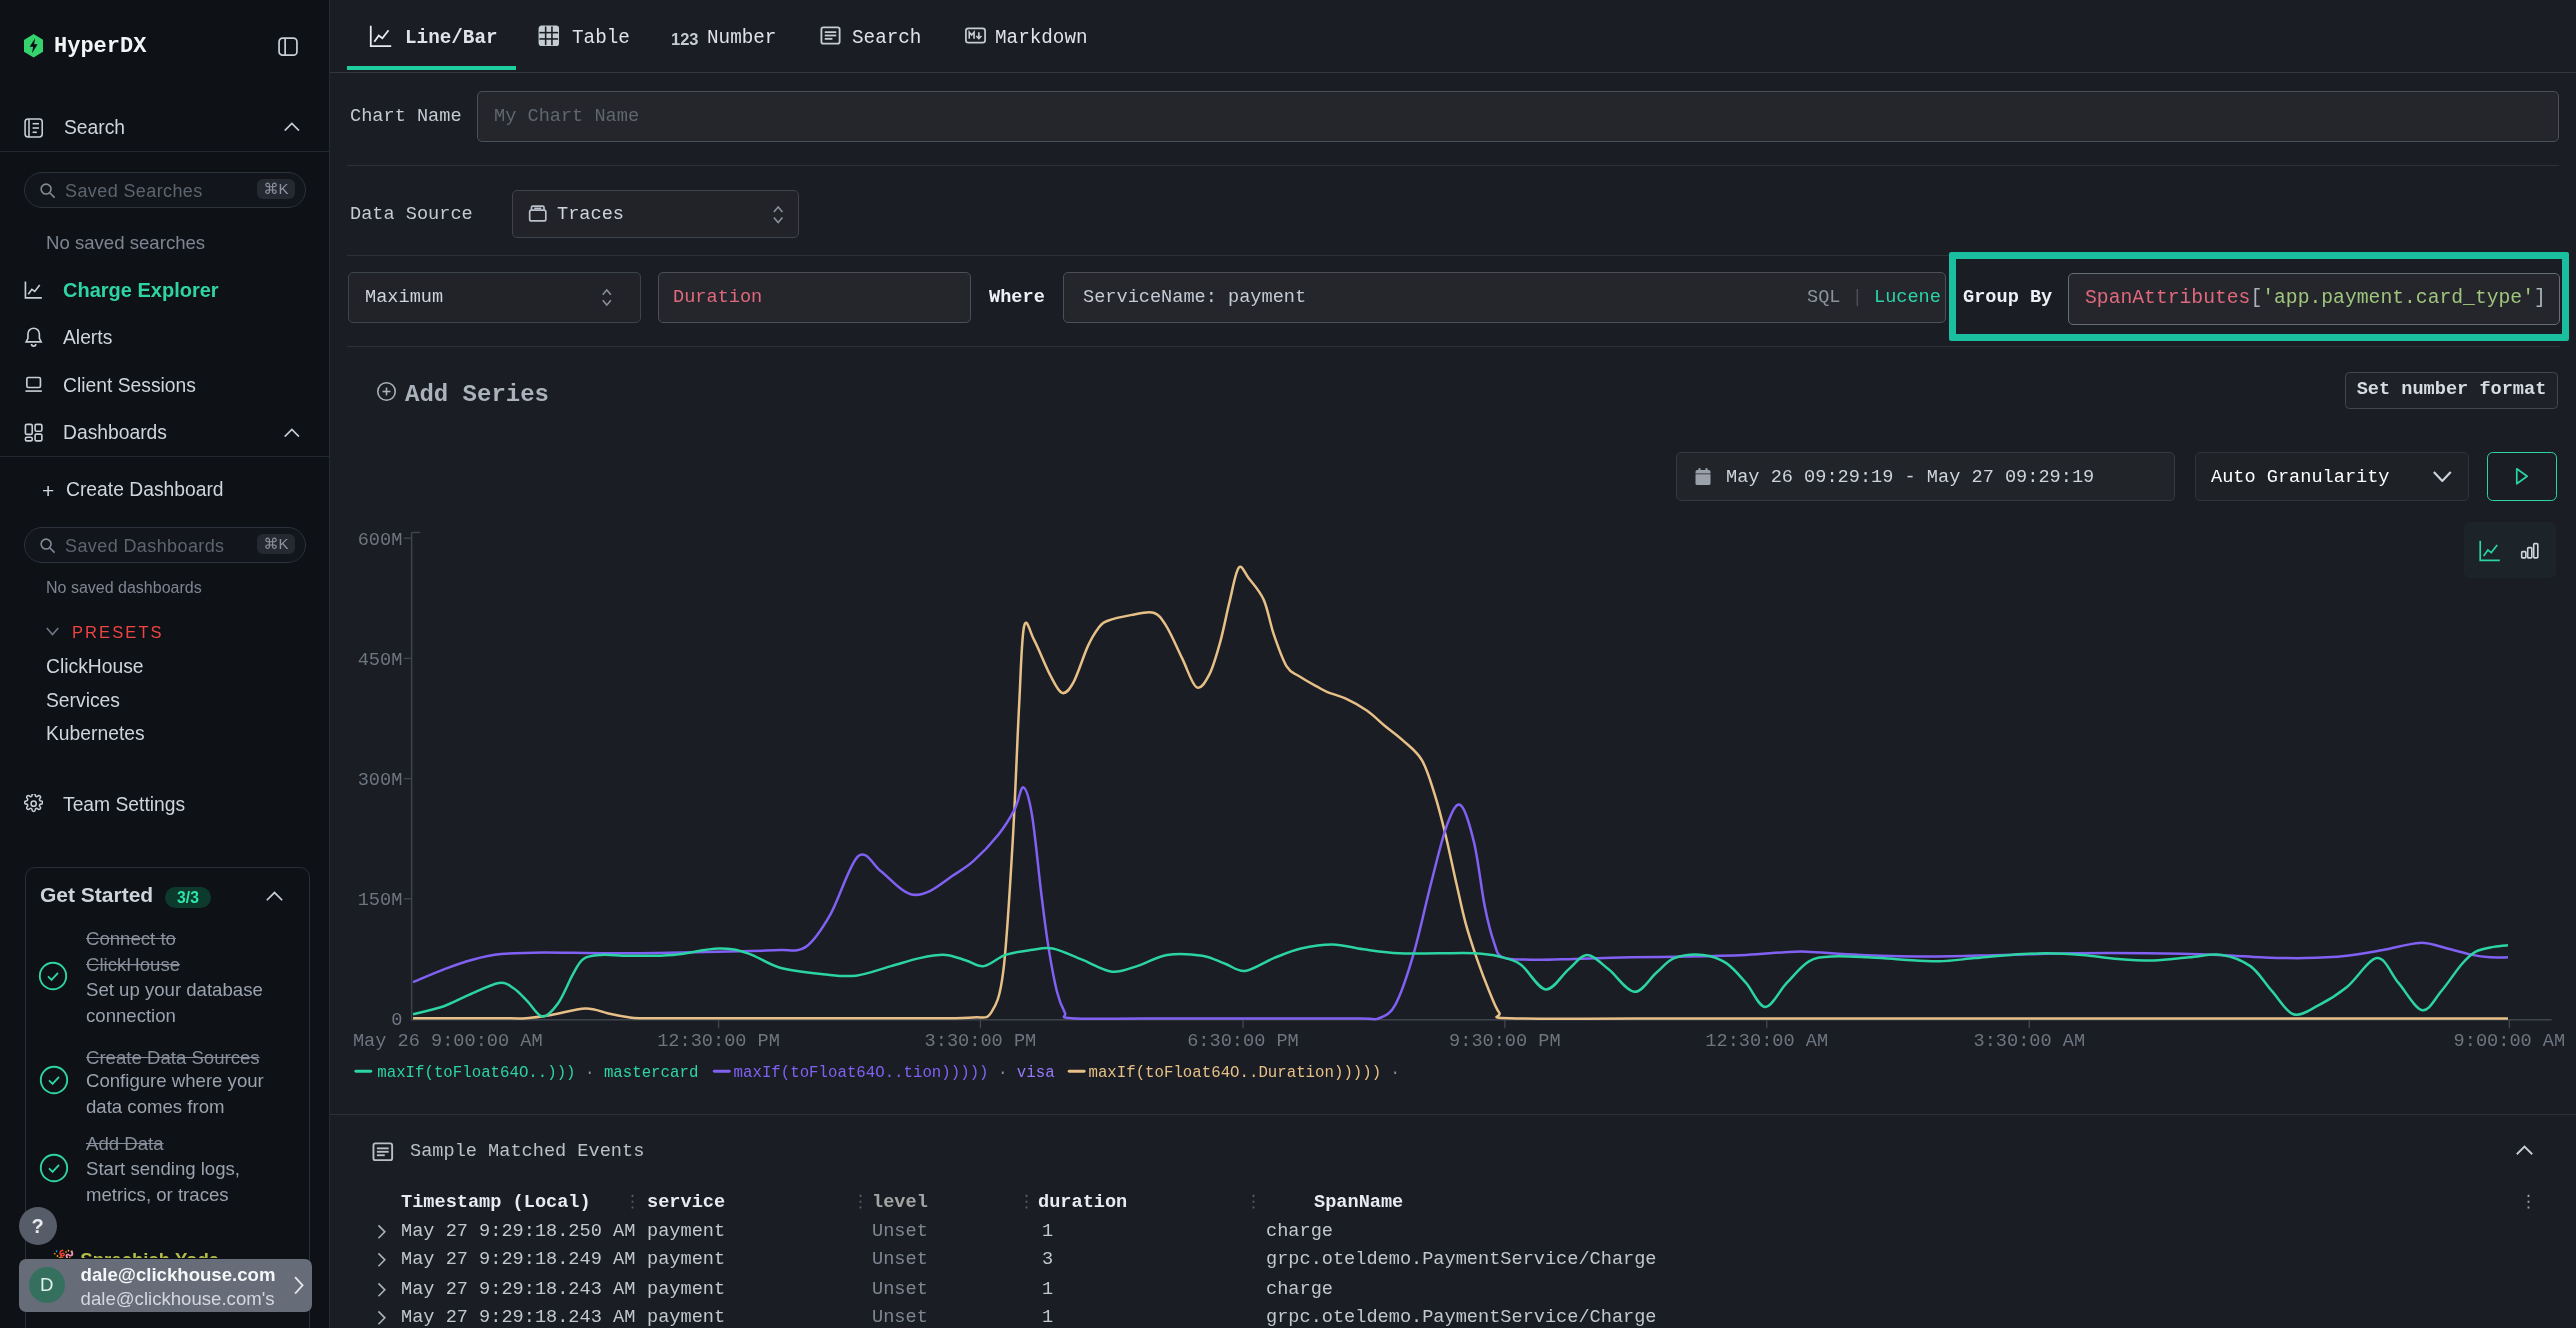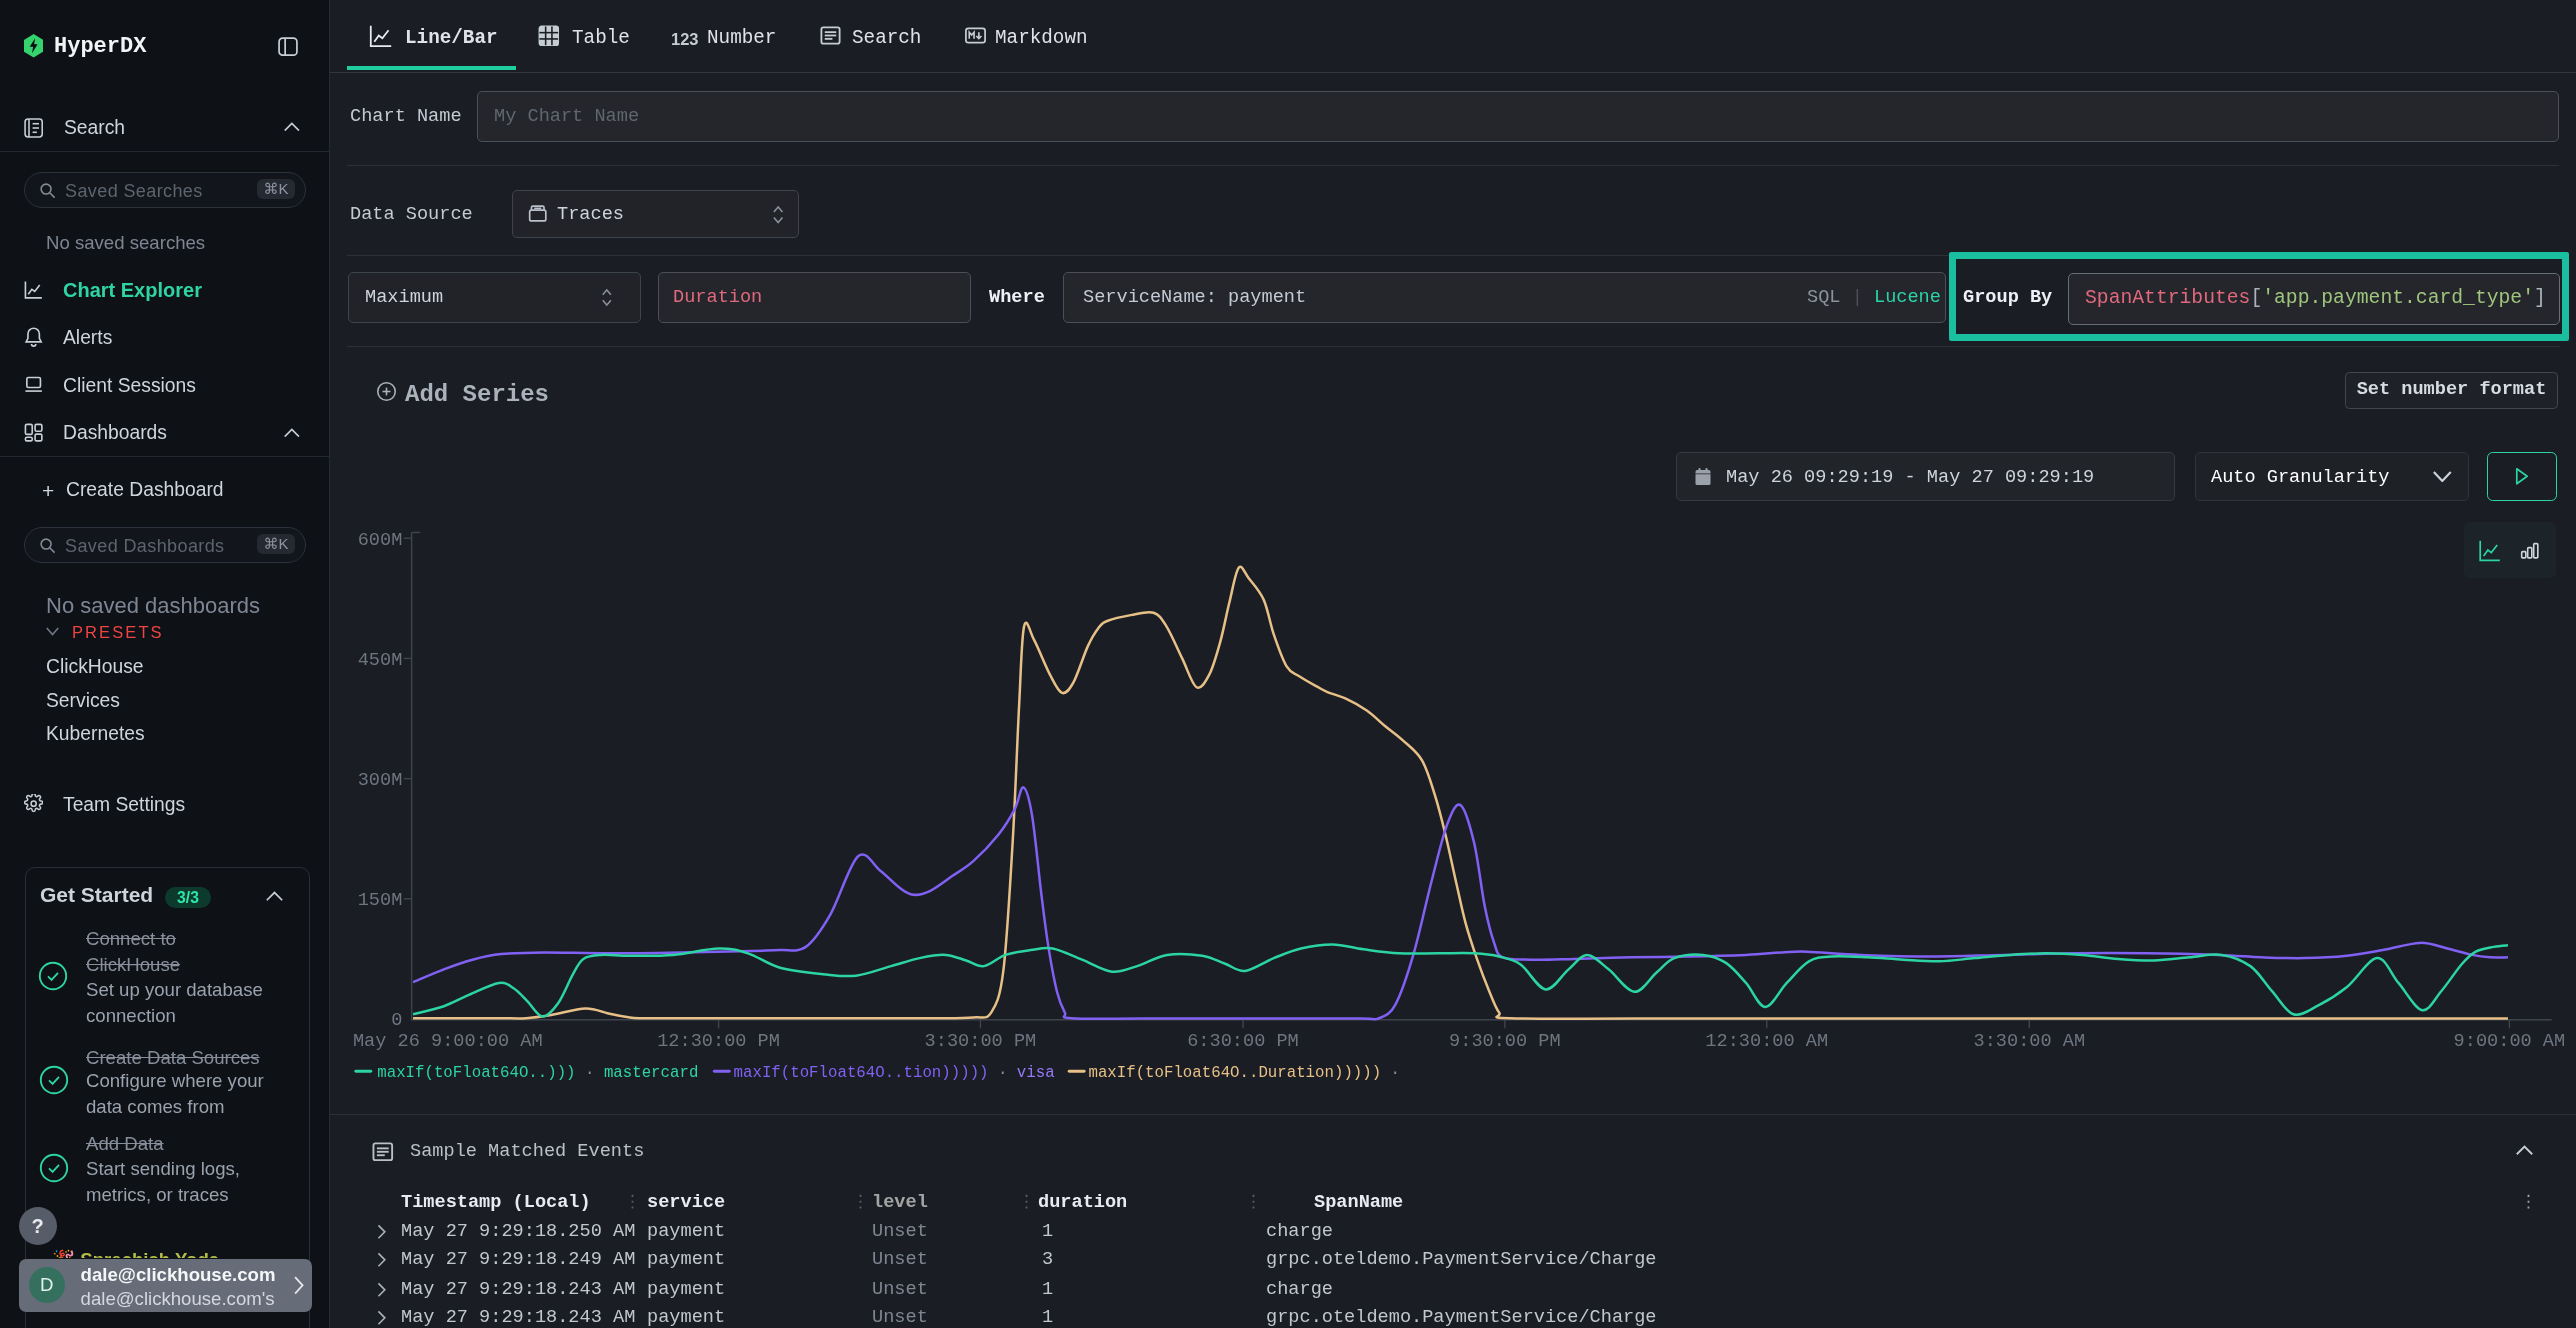--- a/index.html
+++ b/index.html
@@ -57,21 +57,21 @@
       </svg>
     <span class="ph">Saved Searches</span>
     <span class="kbd">⌘K</span>
   </div>
   <div class="abs" style="left:46px;top:232px;font-size:18.6px;color:#7d8694;">No saved searches</div>
 
   <svg class="abs" style="left:23.6px;top:280px" width="19.3" height="19.3" viewBox="0 0 27 27" fill="none" stroke="#c7ced6" stroke-width="2.3">
     <path d="M2 2 L2 25 L25 25"></path>
       <path d="M6 20 L11 13 L15 16 L22 7"></path>
   </svg>
-  <div class="abs" style="left:63px;top:279px;font-size:20px;font-weight:bold;color:#2ed5a3;">Chart Explorer</div>
+  <div class="abs" style="left:63px;top:279px;font-size:20px;font-weight:bold;color:#2ed5a3;">Charge Explorer</div>
 
   <svg class="abs" style="left:23.6px;top:326px" width="19.3" height="21" viewBox="0 0 27 29" fill="none" stroke="#c7ced6" stroke-width="2.3">
     <path d="M13.5 3 C9 3 5.5 6.5 5.5 11 L5.5 17 L3 22 L24 22 L21.5 17 L21.5 11 C21.5 6.5 18 3 13.5 3 Z"></path>
     <path d="M10.5 25 a3 3 0 0 0 6 0"></path>
   </svg>
   <div class="abs sb-item-text" style="left:63px;top:327px;">Alerts</div>
 
   <svg class="abs" style="left:23.6px;top:376px" width="19.3" height="18" viewBox="0 0 27 25" fill="none" stroke="#c7ced6" stroke-width="2.3">
     <rect x="4" y="2" width="19" height="14" rx="2"></rect>
     <path d="M2 21 L25 21"></path>
@@ -94,21 +94,21 @@
   <div class="abs sb-item-text" style="left:66px;top:479px;">Create Dashboard</div>
 
   <div class="sb-pill" style="top:527px">
     <svg class="abs" style="left:13.6px;top:9.3px" width="17" height="17" viewBox="0 0 24 24" fill="none" stroke="#838b97" stroke-width="2.2">
         <circle cx="10" cy="10" r="7"></circle>
         <line x1="15.5" y1="15.5" x2="22" y2="22"></line>
       </svg>
     <span class="ph">Saved Dashboards</span>
     <span class="kbd">⌘K</span>
   </div>
-  <div class="abs" style="left:46px;top:593px;font-size:22px;color:#7d8694;">No saved dashboards</div>
+  <div class="abs" style="left:46px;top:579px;font-size:16px;color:#7d8694;">No saved dashboards</div>
 
   <svg class="abs" style="left:46px;top:627px" width="13" height="8.6" viewBox="0 0 18 12" fill="none" stroke="#707a87" stroke-width="2.2">
       <path d="M1 1.5 L9 10.5 L17 1.5"></path>
     </svg>
   <div class="abs" style="left:72px;top:623px;font-size:16.5px;letter-spacing:2.1px;color:#ef4444;">PRESETS</div>
   <div class="abs sb-item-text" style="left:46px;top:656px;">ClickHouse</div>
   <div class="abs sb-item-text" style="left:46px;top:690px;">Services</div>
   <div class="abs sb-item-text" style="left:46px;top:723px;">Kubernetes</div>
 
   <svg class="abs" style="left:24px;top:794px" width="19.3" height="19.3" viewBox="0 0 24 24" fill="none" stroke="#c7ced6" stroke-width="1.9">

